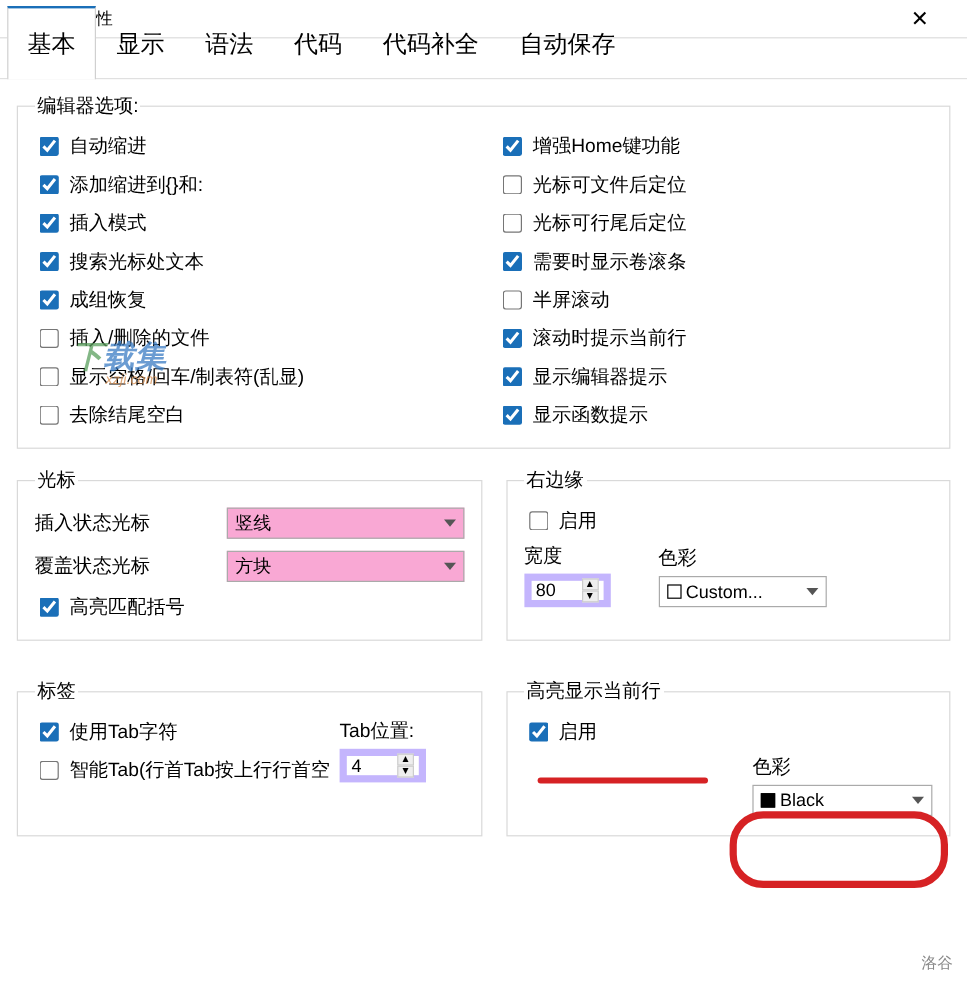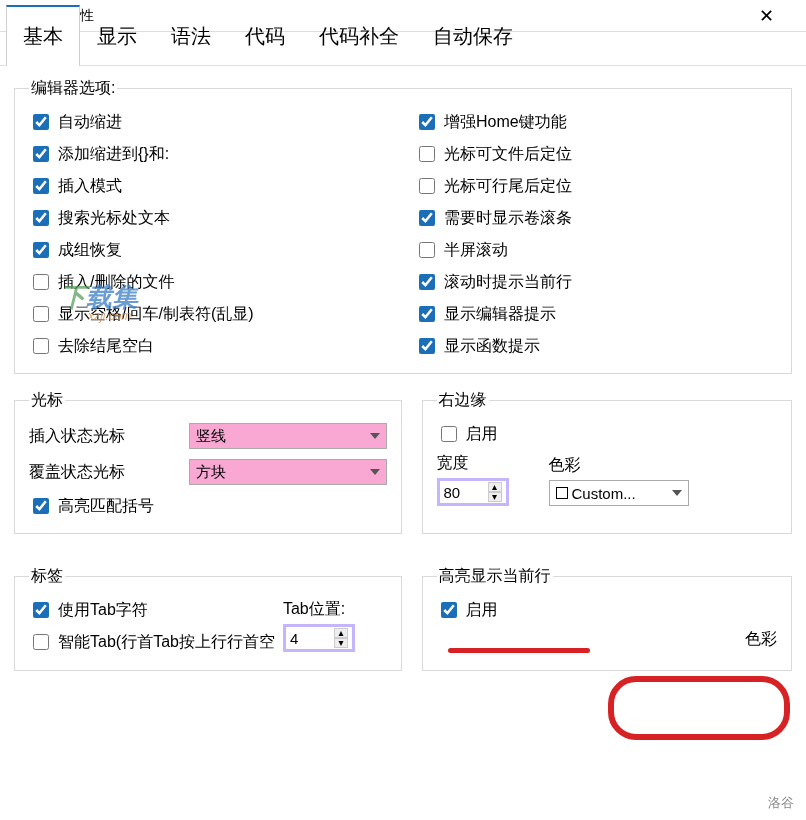--- a/index.html
+++ b/index.html
@@ -16,21 +16,21 @@
 .opts-grid { display: flex; gap: 24px; }
 .opts-col { flex: 1; display: flex; flex-direction: column; gap: 10px; }
 .chk { display: flex; align-items: center; gap: 6px; font-size: 16px; }
 .chk input { width: 16px; height: 16px; accent-color: #1a6fb8; }
 .row2 { display: flex; gap: 20px; }
 .row2 > fieldset { flex: 1; }
 .cursor-row { display: flex; align-items: center; margin-bottom: 10px; }
 .cursor-row label { font-size: 16px; width: 160px; }
 .combo { flex: 1; height: 26px; border: 1px solid #aaa; display: flex; align-items: center; padding: 0 6px; background: #f9a8d4; position: relative; cursor: pointer; font-size: 15px; }
 .combo::after { content: ""; position: absolute; right: 6px; top: 50%; transform: translateY(-50%); border-left: 5px solid transparent; border-right: 5px solid transparent; border-top: 6px solid #555; }
-.spin { width: 72px; height: 28px; border: 3px solid #c4b5fd; display: flex; align-items: center; padding: 0 4px; position: relative; justify-content: center; }
+.spin { width: 72px; height: 28px; border: 6px solid #c4b5fd; display: flex; align-items: center; padding: 0 4px; position: relative; justify-content: center; }
 .spin .val { flex: 1; font-size: 15px; }
 .spin .arrows { display: flex; flex-direction: column; width: 14px; }
 .spin .arrows span { height: 10px; line-height: 8px; font-size: 10px; text-align: center; background: #eee; border: 1px solid #ccc; cursor: pointer; }
 .fld-label { font-size: 16px; margin-bottom: 4px; }
 .sub-row { display: flex; gap: 40px; align-items: flex-end; margin-top: 8px; }
 .sub-group { display: flex; flex-direction: column; }
 .color-combo { width: 140px; height: 26px; border: 1px solid #aaa; display: flex; align-items: center; padding: 0 6px; position: relative; cursor: pointer; font-size: 15px; }
 .color-combo .swatch { width: 12px; height: 12px; border: 1px solid #000; margin-right: 4px; }
 .color-combo::after { content: ""; position: absolute; right: 6px; top: 50%; transform: translateY(-50%); border-left: 5px solid transparent; border-right: 5px solid transparent; border-top: 6px solid #555; }
 .watermark { position: absolute; left: 60px; top: 280px; pointer-events: none; opacity: 0.75; }
@@ -212,20 +212,24 @@
 
     <fieldset style="flex:1">
       <legend>高亮显示当前行</legend>
       <label class="chk">
           <input type="checkbox" checked="" style="">
           <span>启用</span>
         </label>
       <div class="sub-row" style="justify-content:flex-end">
         <div class="sub-group">
           <div class="fld-label">色彩</div>
+          <div class="color-combo" style="width:150px">
+            <span class="swatch" style="background:#000"></span>
+            <span>Black</span>
+          </div>
         </div>
       </div>
     </fieldset>
   </div>
 
 </div>
 
 <div class="watermark">
   <div class="zh"><span>下</span><span class="zh2">载集</span></div>
   <div class="en">xzji.com</div>

